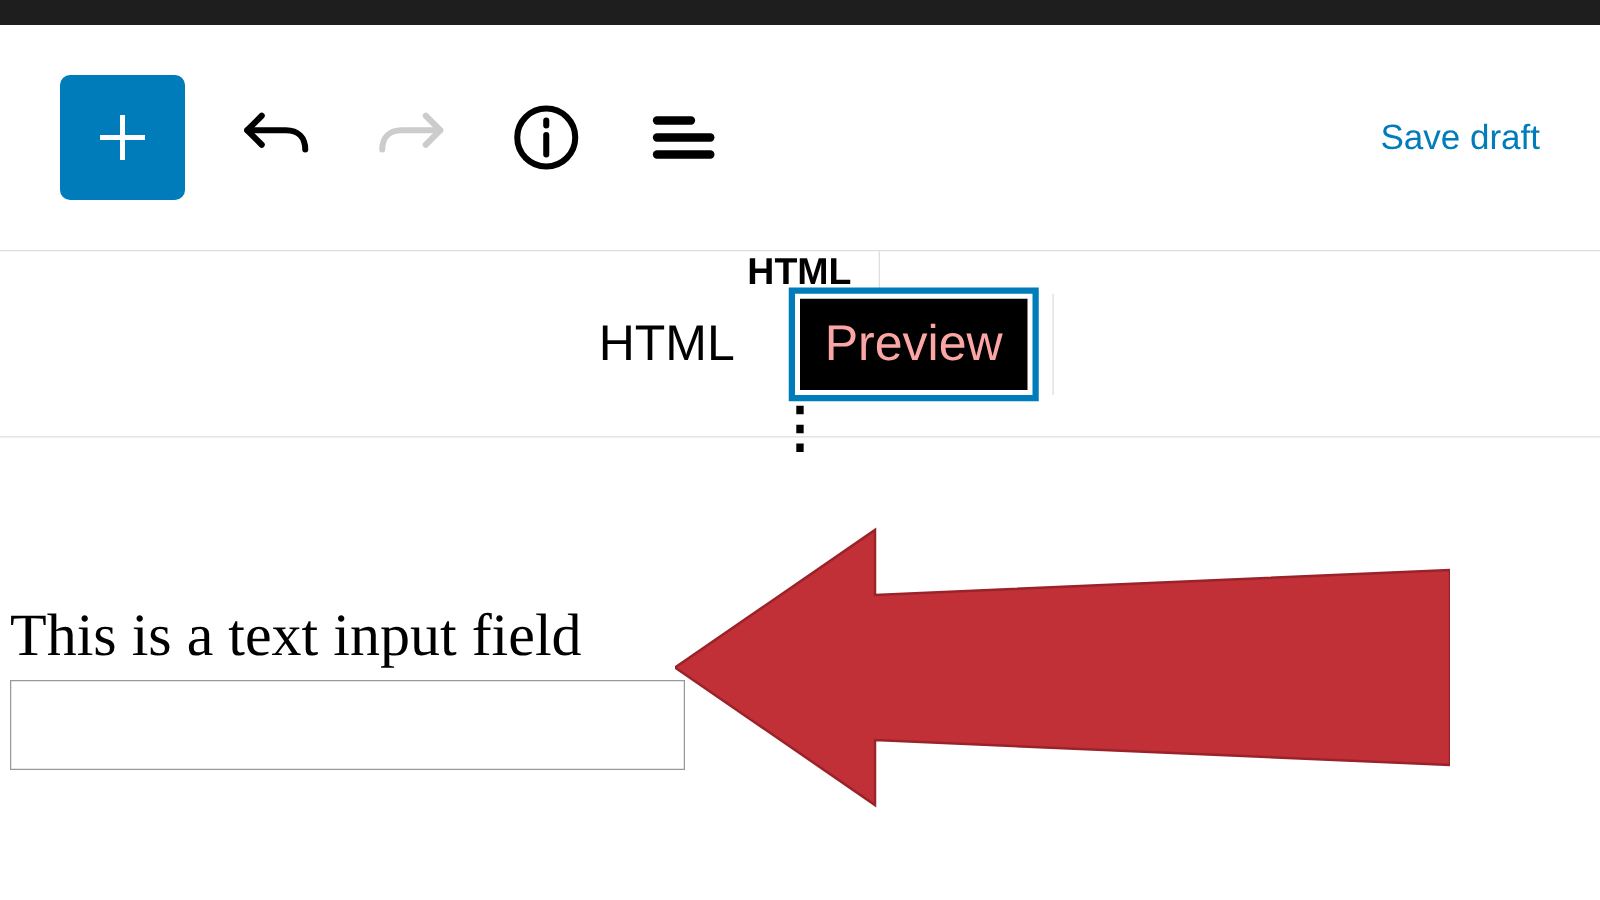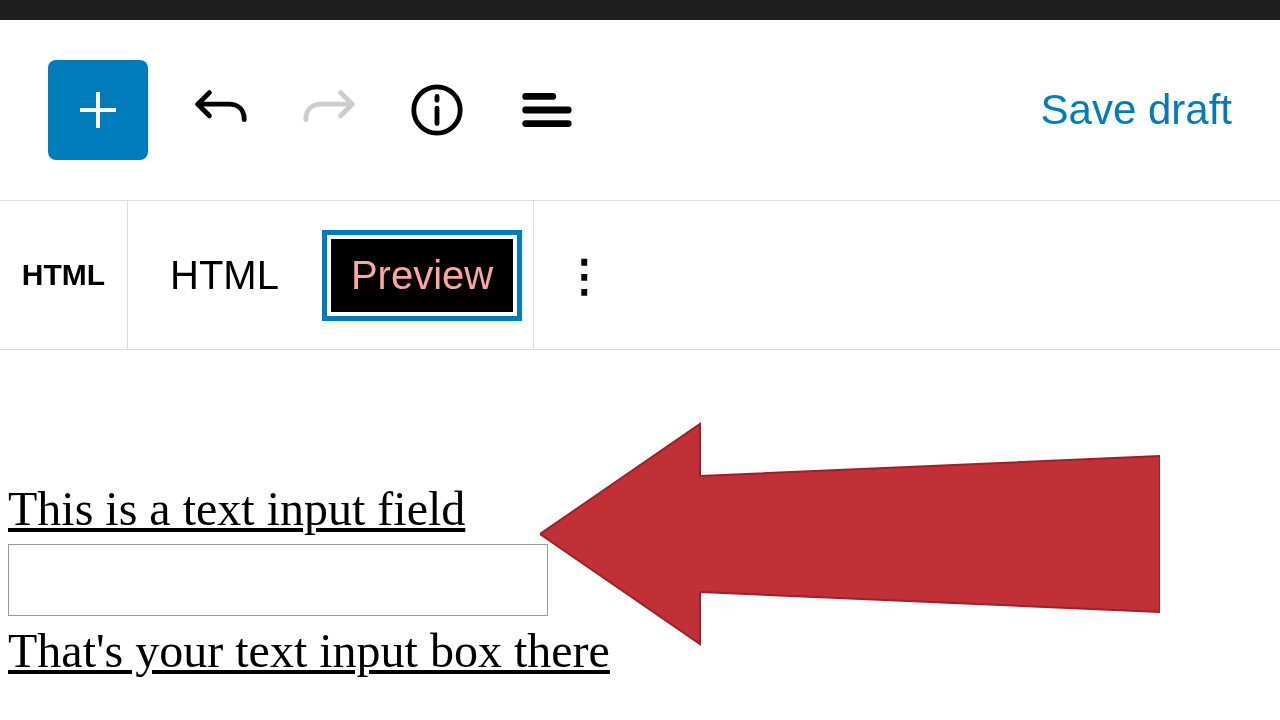--- a/index.html
+++ b/index.html
@@ -68,31 +68,32 @@
     .outline svg { stroke: #000; stroke-width: 7; fill: none; }
     .toolbar-right {
       display: flex;
       align-items: center;
       gap: 55px;
     }
     .link-btn {
       background: none;
       border: none;
       color: #007cba;
-      font-size: 42px;
+      font-size: 28px;
       cursor: pointer;
       font-weight: 400;
     }
     .block-toolbar {
       display: flex;
       align-items: center;
       border-top: 1px solid #ddd;
       border-bottom: 1px solid #ddd;
       height: 150px;
       background: #fff;
+      flex-direction: column;
     }
     .block-type {
       width: 128px;
       height: 100%;
       border-right: 1px solid #ddd;
       display: flex;
       align-items: center;
       justify-content: center;
       font-size: 30px;
       font-weight: 700;
@@ -135,21 +136,20 @@
       justify-content: center;
       cursor: pointer;
       font-size: 44px;
       color: #000;
       font-weight: 700;
     }
     .content {
       padding: 130px 0 0 8px;
       font-family: "Times New Roman", Times, serif;
       position: relative;
-      text-decoration: underline;
     }
     .content-text {
       font-size: 48px;
       color: #000;
       line-height: 1.2;
     }
     .text-input {
       width: 540px;
       height: 72px;
       border: 1px solid #999;
@@ -220,18 +220,17 @@
     <button class="tab-btn active">Preview</button>
   </div>
   <button class="more-btn">
     <span>⋮</span>
   </button>
 </div>
 
 <div class="content">
   <div class="content-text">This is a text input field</div>
   <input type="text" class="text-input" value="" style="">
-  <div class="content-text">That's your text input box there</div>
 
   <svg class="arrow" viewBox="0 0 620 260">
     <polygon points="0,130 160,20 160,72 620,52 620,208 160,188 160,240" fill="#c23037" stroke="#9a2229" stroke-width="2"></polygon>
   </svg>
 </div>
 
 </body></html>

